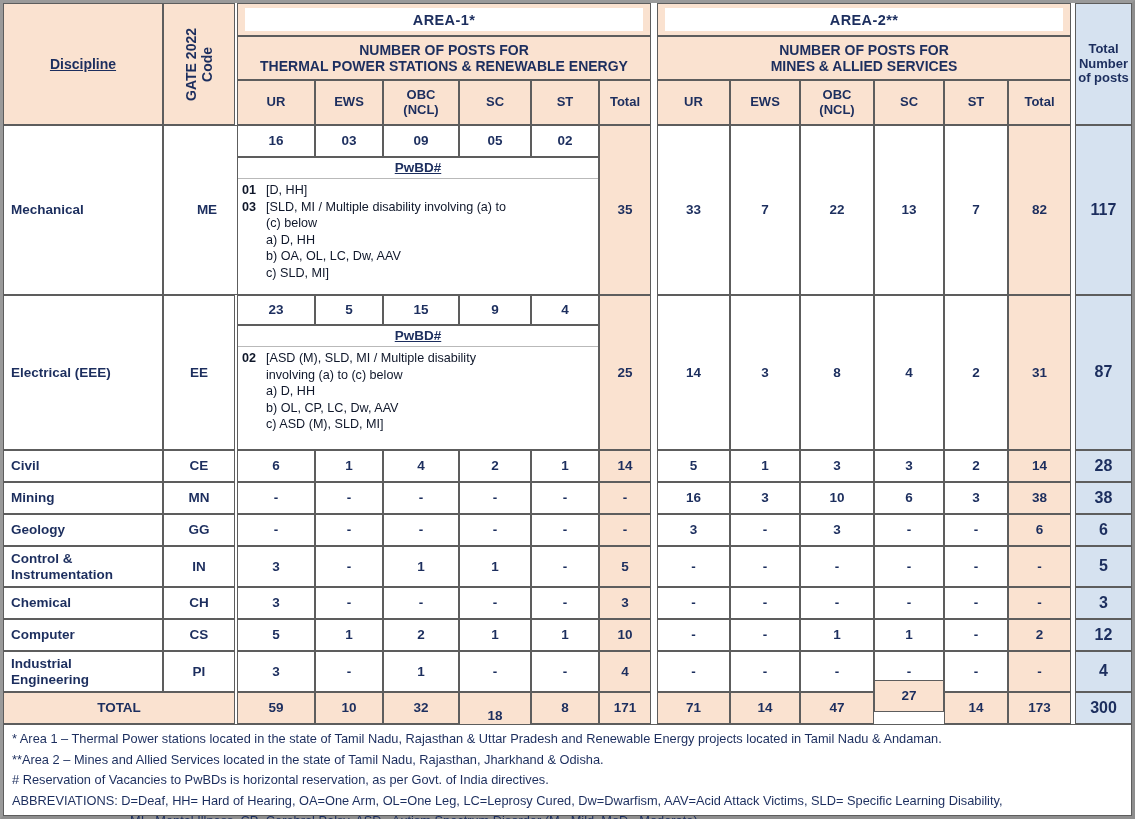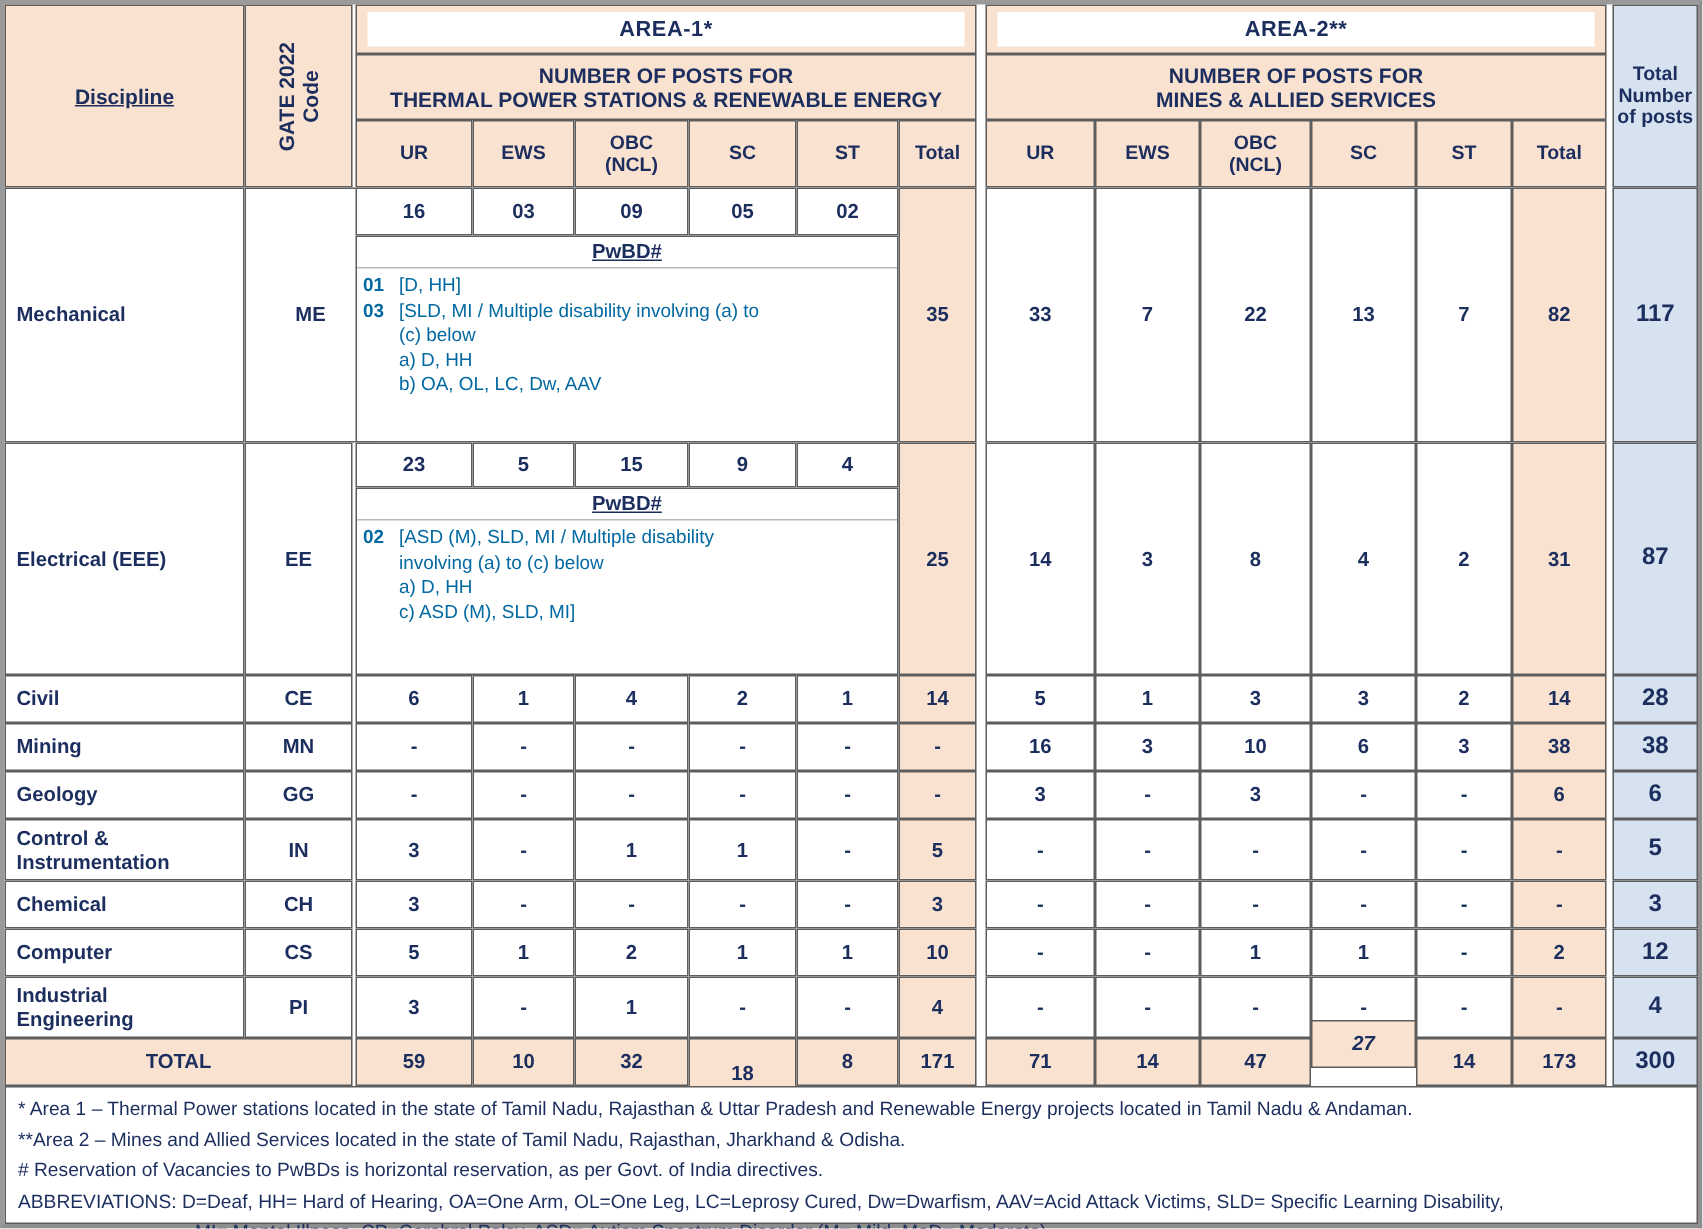--- a/index.html
+++ b/index.html
@@ -106,21 +106,21 @@
     text-decoration: underline;
     padding: 2px 0 3px 0;
     border-bottom: 1px solid #b9b9b9;
     color: #1c2e5e;
   }
   .pwbd-body {
     padding: 3px 6px 2px 4px;
     font-size: 12.6px;
     font-weight: normal;
     line-height: 1.32;
-    color: #0369a1;
+    color: #0f172a;
   }
   .pwbd-line { display: flex; align-items: flex-start; }
   .pwbd-num {
     font-weight: bold;
     min-width: 24px;
     flex: 0 0 24px;
   }
   .pwbd-txt { flex: 1 1 auto; }
   .pwbd-just { text-align: justify; text-align-last: left; }
   .pwbd-sub { padding-left: 24px; }
@@ -191,20 +191,21 @@
             <span class="pwbd-num">01</span>
             <span class="pwbd-txt">[D, HH]</span>
           </div>
           <div class="pwbd-line">
             <span class="pwbd-num">03</span>
             <span class="pwbd-txt">[SLD, MI / Multiple disability involving (a) to</span>
           </div>
           <div class="pwbd-sub">(c)     below</div>
           <div class="pwbd-sub">a) D, HH</div>
           <div class="pwbd-sub">b) OA, OL, LC, Dw, AAV</div>
+          <div class="pwbd-sub">c) SLD, MI]</div>
         </div>
       </div>
       <div class="cell white" style="left: 654px; top: 122px; width: 73px; height: 170px;">33</div>
       <div class="cell white" style="left: 727px; top: 122px; width: 70px; height: 170px;">7</div>
       <div class="cell white" style="left: 797px; top: 122px; width: 74px; height: 170px;">22</div>
       <div class="cell white" style="left: 871px; top: 122px; width: 70px; height: 170px;">13</div>
       <div class="cell white" style="left: 941px; top: 122px; width: 64px; height: 170px;">7</div>
       <div class="cell peach" style="left: 1005px; top: 122px; width: 63px; height: 170px;">82</div>
       <div class="cell blue" style="left: 1072px; top: 122px; width: 57px; height: 170px; font-size: 16px;">117</div>
       <div class="cell white left multiline" style="left: 0px; top: 292px; width: 160px; height: 155px;">Electrical  (EEE)</div>
@@ -217,20 +218,21 @@
       <div class="cell peach" style="left: 596px; top: 292px; width: 52px; height: 155px;">25</div>
       <div class="pwbd-block" style="left: 234px; top: 322px; width: 362px; height: 125px;">
         <div class="pwbd-title">PwBD#</div>
         <div class="pwbd-body">
           <div class="pwbd-line">
             <span class="pwbd-num">02</span>
             <span class="pwbd-txt pwbd-just">[ASD (M), SLD, MI / Multiple disability</span>
           </div>
           <div class="pwbd-sub">involving (a) to (c) below</div>
           <div class="pwbd-sub">a) D, HH</div>
+          <div class="pwbd-sub">b) OL, CP, LC, Dw, AAV</div>
           <div class="pwbd-sub">c) ASD (M), SLD, MI]</div>
         </div>
       </div>
       <div class="cell white" style="left: 654px; top: 292px; width: 73px; height: 155px;">14</div>
       <div class="cell white" style="left: 727px; top: 292px; width: 70px; height: 155px;">3</div>
       <div class="cell white" style="left: 797px; top: 292px; width: 74px; height: 155px;">8</div>
       <div class="cell white" style="left: 871px; top: 292px; width: 70px; height: 155px;">4</div>
       <div class="cell white" style="left: 941px; top: 292px; width: 64px; height: 155px;">2</div>
       <div class="cell peach" style="left: 1005px; top: 292px; width: 63px; height: 155px;">31</div>
       <div class="cell blue" style="left: 1072px; top: 292px; width: 57px; height: 155px; font-size: 16px;">87</div>
@@ -344,21 +346,21 @@
       <div class="cell peach" style="left: 0px; top: 689px; width: 232px; height: 32px;">TOTAL</div>
       <div class="cell peach" style="left: 234px; top: 689px; width: 78px; height: 32px;">59</div>
       <div class="cell peach" style="left: 312px; top: 689px; width: 68px; height: 32px;">10</div>
       <div class="cell peach" style="left: 380px; top: 689px; width: 76px; height: 32px;">32</div>
       <div class="cell peach" style="left: 456px; top: 689px; width: 72px; height: 48px;">18</div>
       <div class="cell peach" style="left: 528px; top: 689px; width: 68px; height: 32px;">8</div>
       <div class="cell peach" style="left: 596px; top: 689px; width: 52px; height: 32px;">171</div>
       <div class="cell peach" style="left: 654px; top: 689px; width: 73px; height: 32px;">71</div>
       <div class="cell peach" style="left: 727px; top: 689px; width: 70px; height: 32px;">14</div>
       <div class="cell peach" style="left: 797px; top: 689px; width: 74px; height: 32px;">47</div>
-      <div class="cell peach" style="left: 871px; top: 677px; width: 70px; height: 32px; font-style: italic;">27</div>
+      <div class="cell peach" style="left: 871px; top: 677px; width: 70px; height: 32px;">27</div>
       <div class="cell peach" style="left: 941px; top: 689px; width: 64px; height: 32px;">14</div>
       <div class="cell peach" style="left: 1005px; top: 689px; width: 63px; height: 32px;">173</div>
       <div class="cell blue" style="left: 1072px; top: 689px; width: 57px; height: 32px; font-size: 16px;">300</div>
       <div class="footnotes" style="left: 0px; top: 721px; width: 1129px; height: 92px;">
         <div class="fn">* Area 1 – Thermal Power stations located in the state of Tamil Nadu, Rajasthan &amp; Uttar Pradesh and Renewable Energy projects located in Tamil Nadu &amp; Andaman.</div>
         <div class="fn">**Area 2 – Mines and Allied Services located in the state of Tamil Nadu, Rajasthan, Jharkhand &amp; Odisha.</div>
         <div class="fn"># Reservation of Vacancies to PwBDs is horizontal reservation, as per Govt. of India directives.</div>
         <div class="fn">ABBREVIATIONS: D=Deaf, HH= Hard of Hearing, OA=One Arm, OL=One Leg, LC=Leprosy Cured, Dw=Dwarfism, AAV=Acid Attack Victims, SLD= Specific Learning Disability,</div>
         <div class="fn fn-indent">MI= Mental Illness, CP=Cerebral Palsy, ASD= Autism Spectrum Disorder (M= Mild, MoD= Moderate).</div>
       </div>

